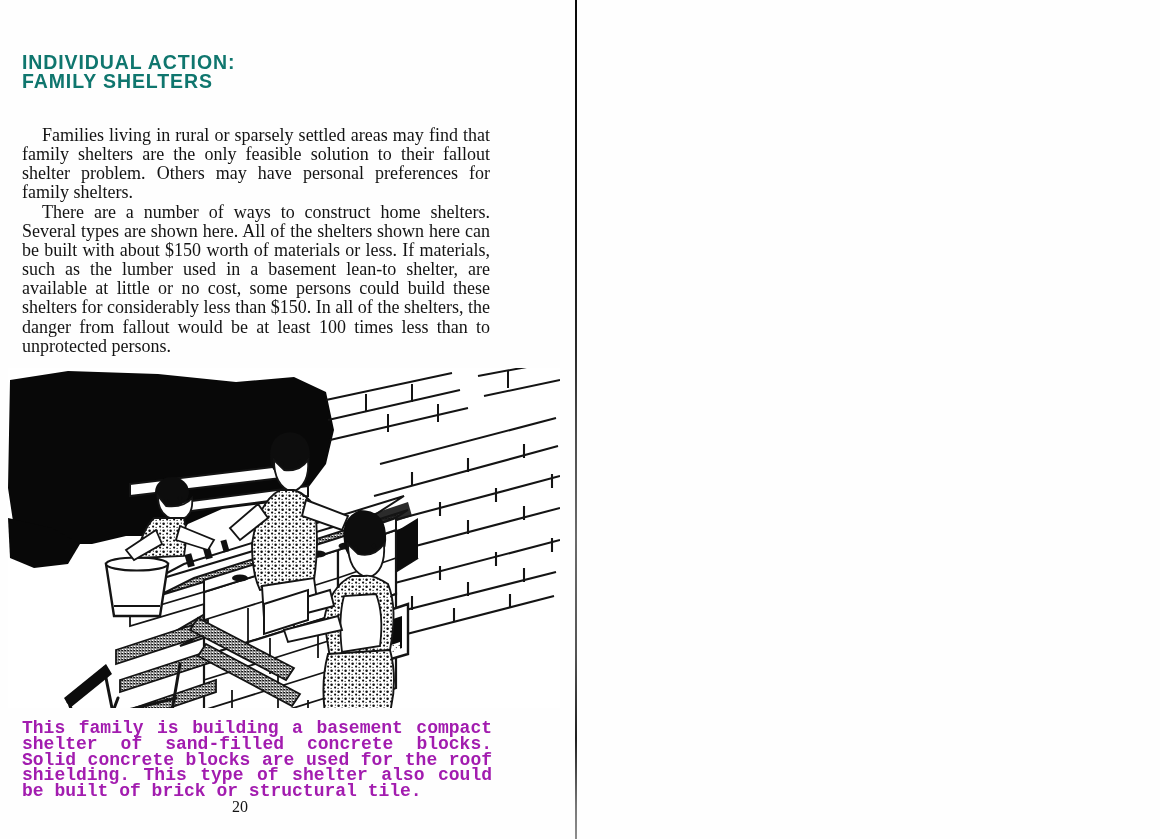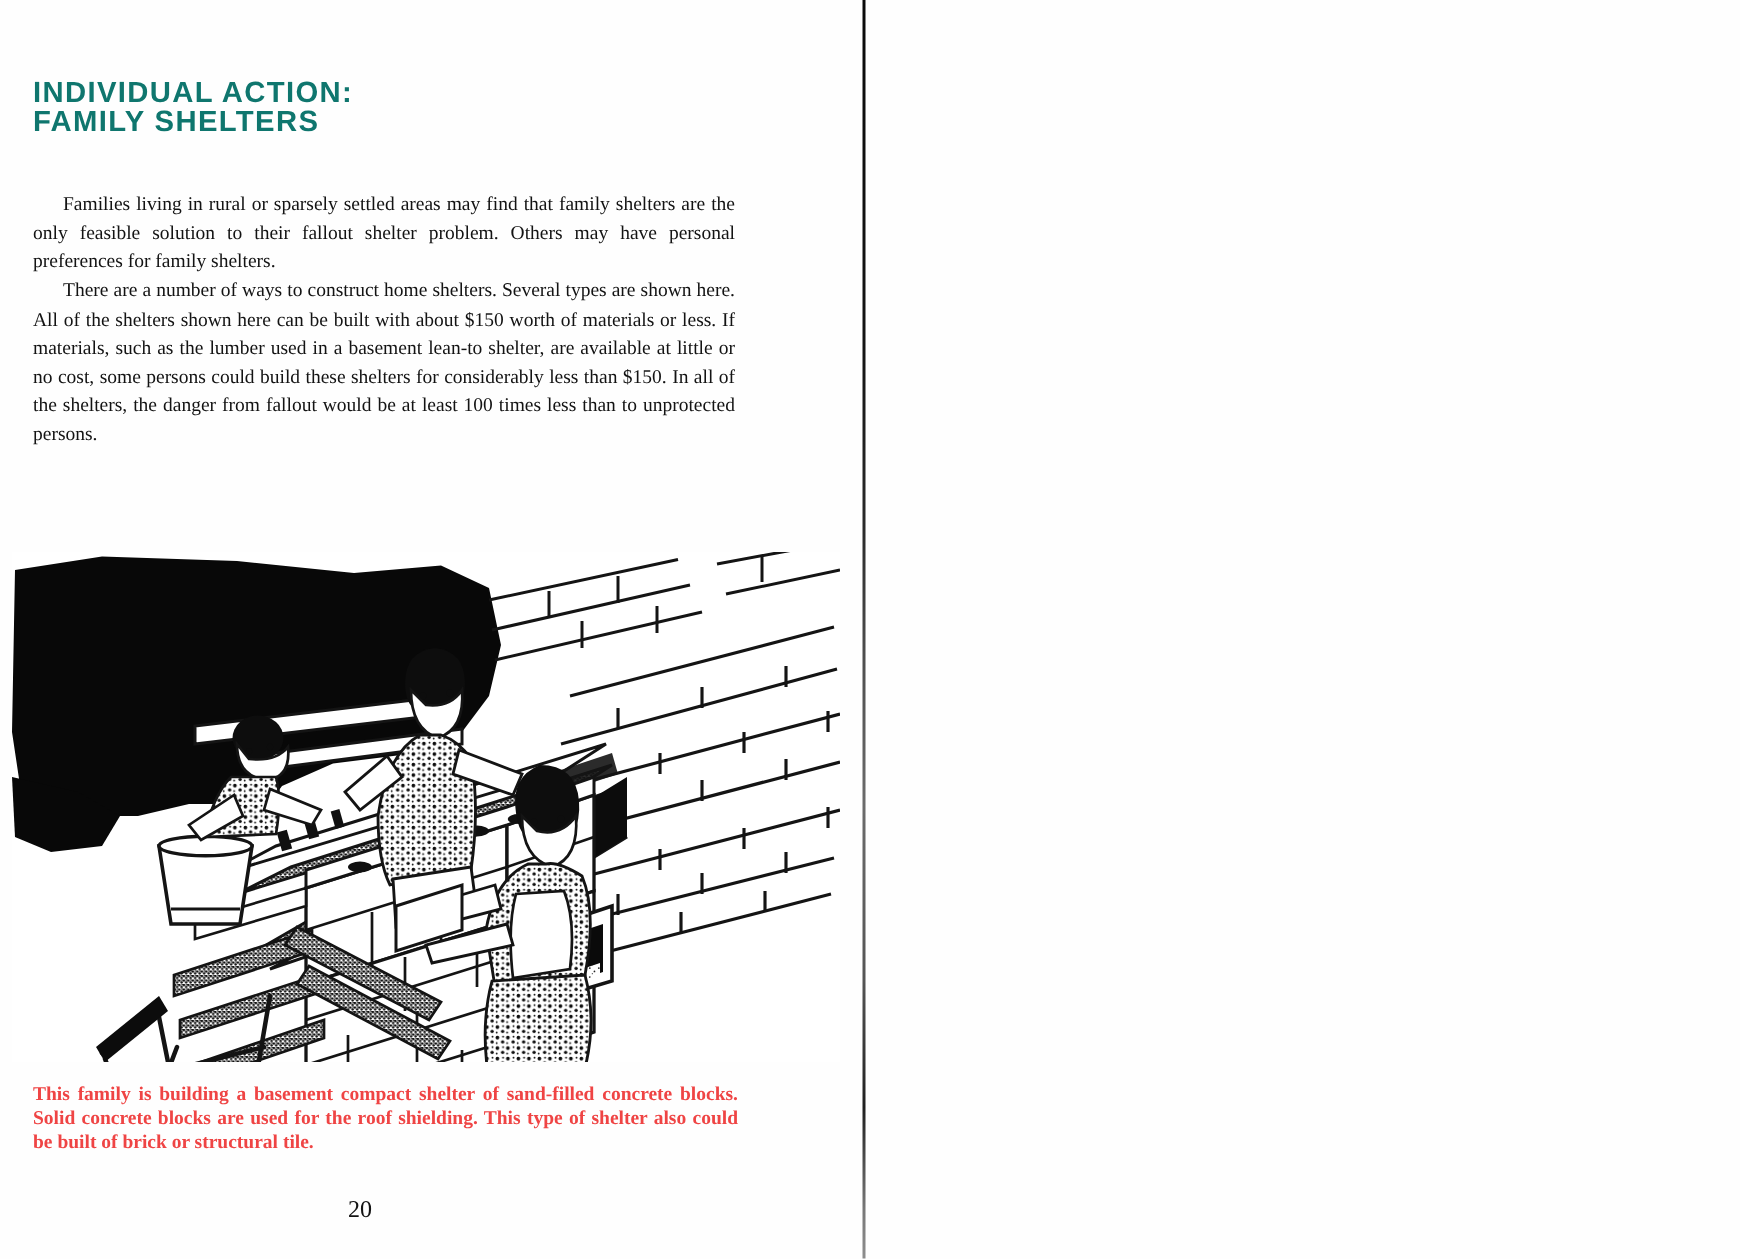--- a/index.html
+++ b/index.html
@@ -56,47 +56,47 @@
     color: #0f766e;
     white-space: nowrap;
   }
   .heading-l1 { top: 51px; }
   .heading-l2 { top: 70px; }
 
   
   .col-text {
     position: absolute;
     font-family: "Liberation Serif", serif;
-    font-size: 13px;
+    font-size: 18px;
     line-height: 19.15px;
     text-align: justify;
     text-justify: inter-word;
     color: #131313;
     -webkit-hyphens: none;
     hyphens: none;
   }
   .col-text p {
     margin: 0;
     text-indent: 20px;
   }
   .left-body {
     left: 22px;
     top: 126px;
     width: 468px;
   }
 
   
   .caption {
     position: absolute;
-    font-family: Liberation Serif, serif;
+    font-family: Liberation Mono, monospace;
     font-weight: bold;
-    font-size: 13px;
+    font-size: 18px;
     line-height: 15.8px;
     text-align: justify;
-    color: #ef4444;
+    color: #a21caf;
   }
   .caption p { margin: 0; }
 
   .caption-left  { left: 22px;  top: 721px; width: 470px; }
 
   
   .folio {
     position: absolute;
     font-family: "Liberation Serif", serif;
     font-weight: normal;

